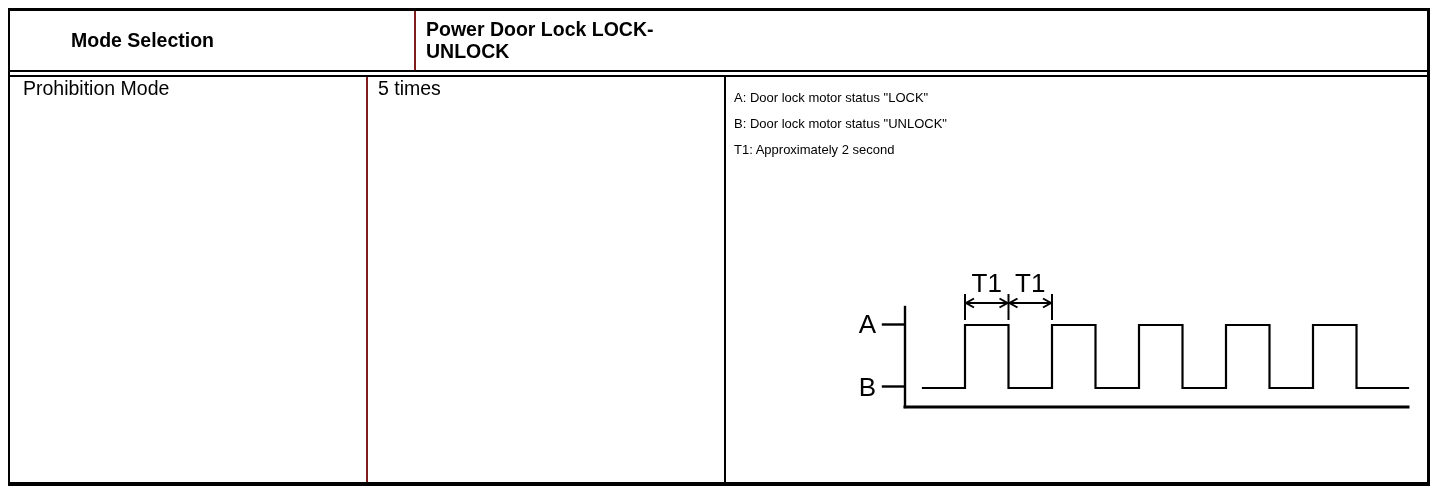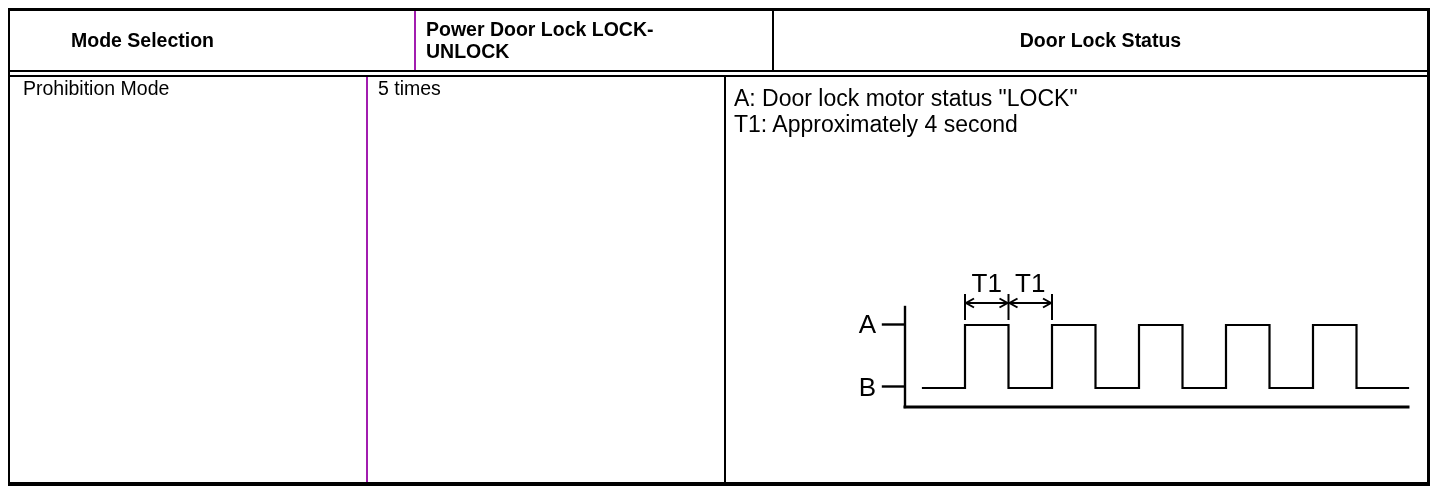--- a/index.html
+++ b/index.html
@@ -15,30 +15,30 @@
     box-sizing:border-box;
     border:2px solid #000;
     border-top-width:3px; border-right-width:3px; border-bottom-width:4px;
     display:flex; flex-direction:column;
     background:#fff;
   }
   .row { display:flex; }
   .row.header { flex:0 0 auto; height:59px; border-bottom:7px double #000; }
   .row.body { flex:1 1 auto; min-height:0; }
   .c1 { width:356px; flex:none; box-sizing:border-box; }
-  .c2 { width:358px; flex:none; box-sizing:border-box; border-left:2px solid #a21caf; }
+  .c2 { width:358px; flex:none; box-sizing:border-box; border-left:2px solid #7f1d1d; }
   .c3 { flex:1 1 auto; box-sizing:border-box; border-left:2px solid #000; min-width:0; }
   .hcell { font-weight:bold; font-size:19.5px; }
   .hc1 { display:flex; align-items:center; padding-left:13px;margin-left:48px; }
   .hc2 { padding:7px 10px 0 10px; line-height:22px; white-space:pre-line; }
   .hc3 { display:flex; align-items:center; justify-content:center; text-align:center; }
   .bc1 { display:flex; padding-left:13px; font-size:19.5px;border-radius:23px; }
   .bc2 { display:flex; align-items:flex-start; padding-left:10px; font-size:19.5px; }
   .bc3 { position:relative; }
-  .legend { padding:8px 0 0 8px; font-size:23px; line-height:26px; }
+  .legend { padding:8px 0 0 8px; font-size:13px; line-height:26px; }
   .legend div { white-space:nowrap; }
   .wf { position:absolute; left:124px; top:185px; width:570px; height:160px; }
   .wf line, .wf polyline, .wf path { stroke:#000; fill:none; stroke-linecap:square; }
   .wf .axis { stroke-width:2.4; }
   .wf .tick { stroke-width:2.4; }
   .wf .base { stroke-width:3; }
   .wf .pulse { stroke-width:2.2; }
   .wf .dims line, .wf .dims path { stroke-width:2; stroke-linecap:butt; }
   .wf text { font-size:26px; fill:#000; font-family:"Liberation Sans", sans-serif; }
 </style>
@@ -46,37 +46,35 @@
 <body>
 
 <div class="doc-table">
 
   <div class="row header">
     <div class="c1 hcell hc1">
       <span>Mode Selection</span>
     </div>
     <div class="c2 hcell hc2"><span>Power Door Lock LOCK-
 UNLOCK</span></div>
-    <div class="c3 hcell hc3">
-      <span>Door Lock Status</span>
-    </div>
   </div>
 
   <div class="row body">
     <div class="c1 bc1">
       <span>Prohibition Mode</span>
     </div>
     <div class="c2 bc2">
       <span>5 times</span>
     </div>
     <div class="c3 bc3">
 
       <div class="legend">
         <div>A: Door lock motor status "LOCK"</div>
-        <div>T1: Approximately 4 second</div>
+        <div>B: Door lock motor status "UNLOCK"</div>
+        <div>T1: Approximately 2 second</div>
       </div>
 
       <svg class="wf" viewBox="0 0 570 160">
 
         <line class="axis" x1="55" y1="45" x2="55" y2="145"></line>
 
         <line class="base" x1="55" y1="145" x2="558" y2="145"></line>
 
         <line class="tick" x1="33" y1="62.5" x2="54" y2="62.5"></line>
         <line class="tick" x1="33" y1="124.5" x2="54" y2="124.5"></line>

